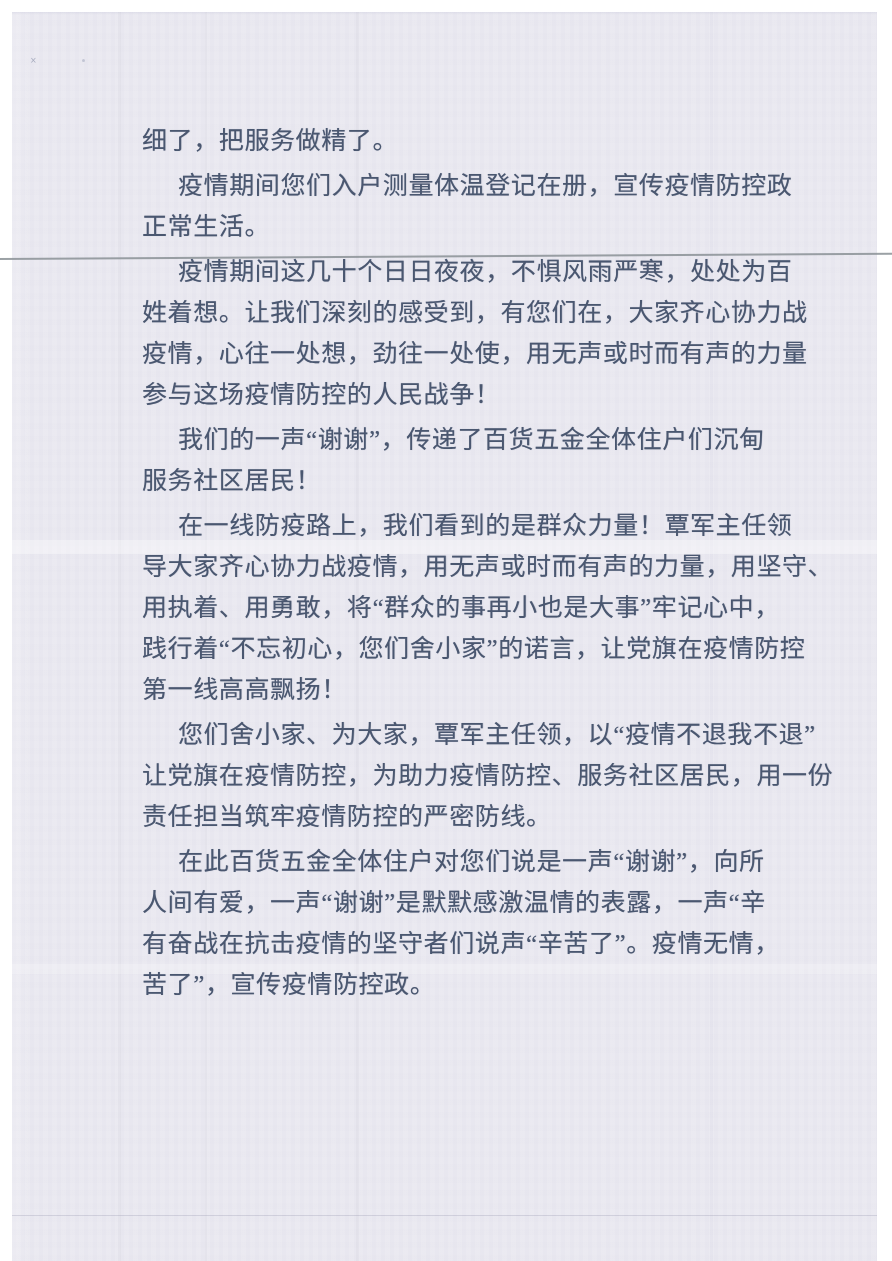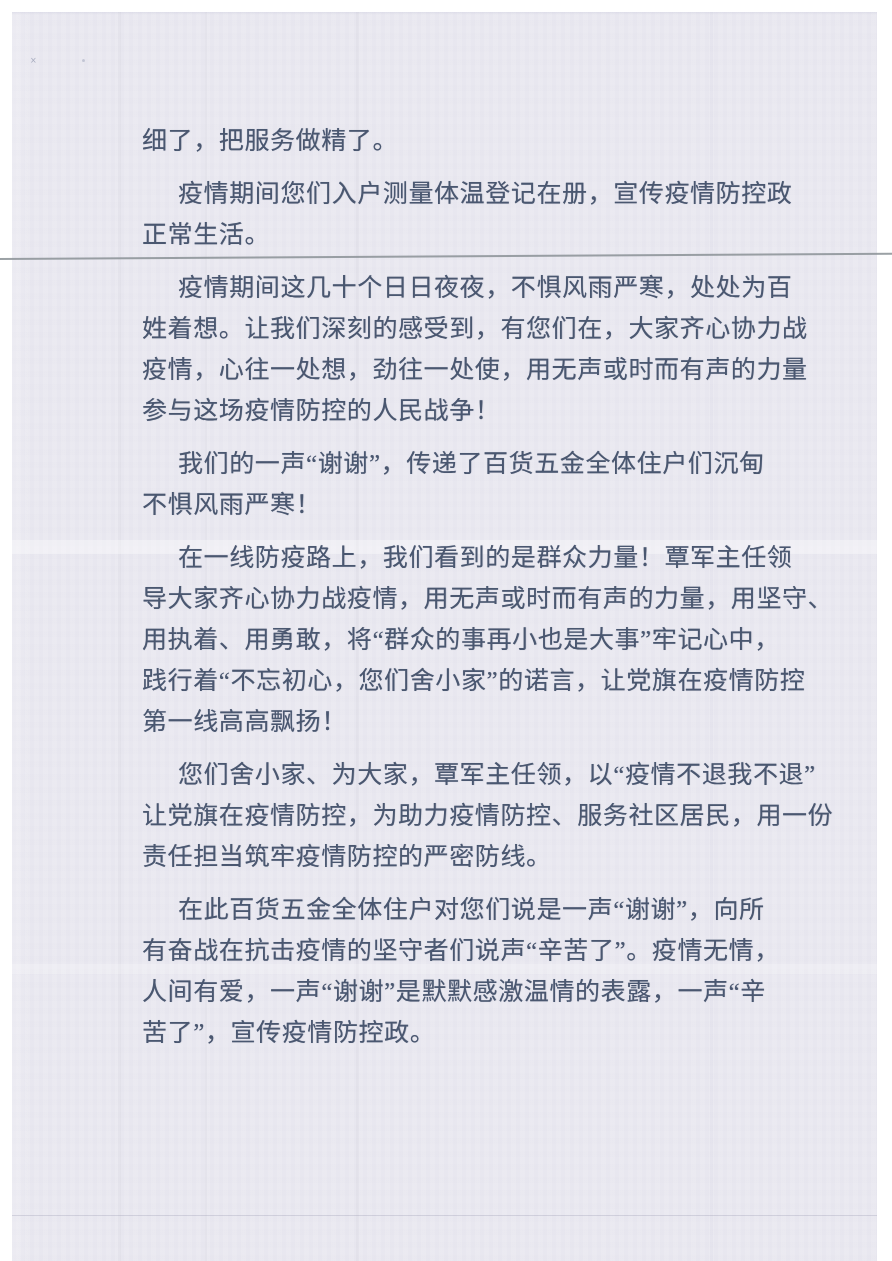--- a/index.html
+++ b/index.html
@@ -58,21 +58,21 @@
     opacity: 0.85;
   }
   .text-block {
     position: absolute; left: 142px; top: 120px;
     width: 648px;
     color: var(--text-color, #4a5770);
     font-size: 25px;
     letter-spacing: 0.6px;
     text-shadow: 0.3px 0.3px 0.7px rgba(74,87,112,0.45);
   }
-  .para + .para { margin-top: 12px; }
+  .para + .para { margin-top: 4px; }
   .line { line-height: 41px; height: 41px; white-space: nowrap; }
   .para.indent .line:first-child { text-indent: 36px; }
 </style>
 </head>
 <body style="background: rgb(255, 255, 255);">
 
 <div class="paper">
   <div class="streak s1"></div>
   <div class="streak s2"></div>
   <div class="streak s3"></div>
@@ -93,35 +93,35 @@
       <div class="line">正常生活。</div>
     </div>
     <div class="para indent">
       <div class="line">疫情期间这几十个日日夜夜，不惧风雨严寒，处处为百</div>
       <div class="line">姓着想。让我们深刻的感受到，有您们在，大家齐心协力战</div>
       <div class="line">疫情，心往一处想，劲往一处使，用无声或时而有声的力量</div>
       <div class="line">参与这场疫情防控的人民战争！</div>
     </div>
     <div class="para indent">
       <div class="line">我们的一声“谢谢”，传递了百货五金全体住户们沉甸</div>
-      <div class="line">不惧风雨严寒！</div>
+      <div class="line">服务社区居民！</div>
     </div>
     <div class="para indent">
       <div class="line">在一线防疫路上，我们看到的是群众力量！覃军主任领</div>
       <div class="line">导大家齐心协力战疫情，用无声或时而有声的力量，用坚守、</div>
       <div class="line">用执着、用勇敢，将“群众的事再小也是大事”牢记心中，</div>
       <div class="line">践行着“不忘初心，您们舍小家”的诺言，让党旗在疫情防控</div>
       <div class="line">第一线高高飘扬！</div>
     </div>
     <div class="para indent">
       <div class="line">您们舍小家、为大家，覃军主任领，以“疫情不退我不退”</div>
       <div class="line">让党旗在疫情防控，为助力疫情防控、服务社区居民，用一份</div>
       <div class="line">责任担当筑牢疫情防控的严密防线。</div>
     </div>
     <div class="para indent">
       <div class="line">在此百货五金全体住户对您们说是一声“谢谢”，向所</div>
+      <div class="line">人间有爱，一声“谢谢”是默默感激温情的表露，一声“辛</div>
       <div class="line">有奋战在抗击疫情的坚守者们说声“辛苦了”。疫情无情，</div>
-      <div class="line">人间有爱，一声“谢谢”是默默感激温情的表露，一声“辛</div>
       <div class="line">苦了”，宣传疫情防控政。</div>
     </div>
   </div>
 
 <div class="scan-line"></div>
 
 </body></html>

